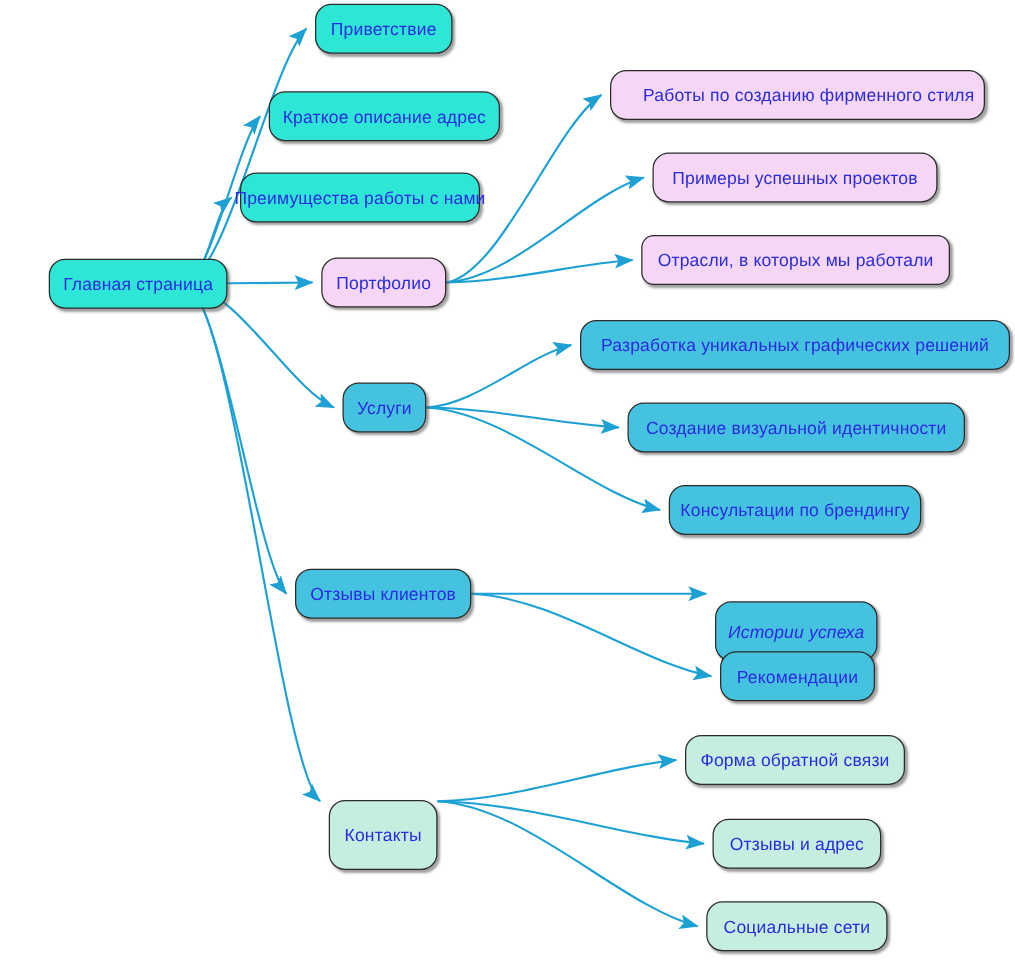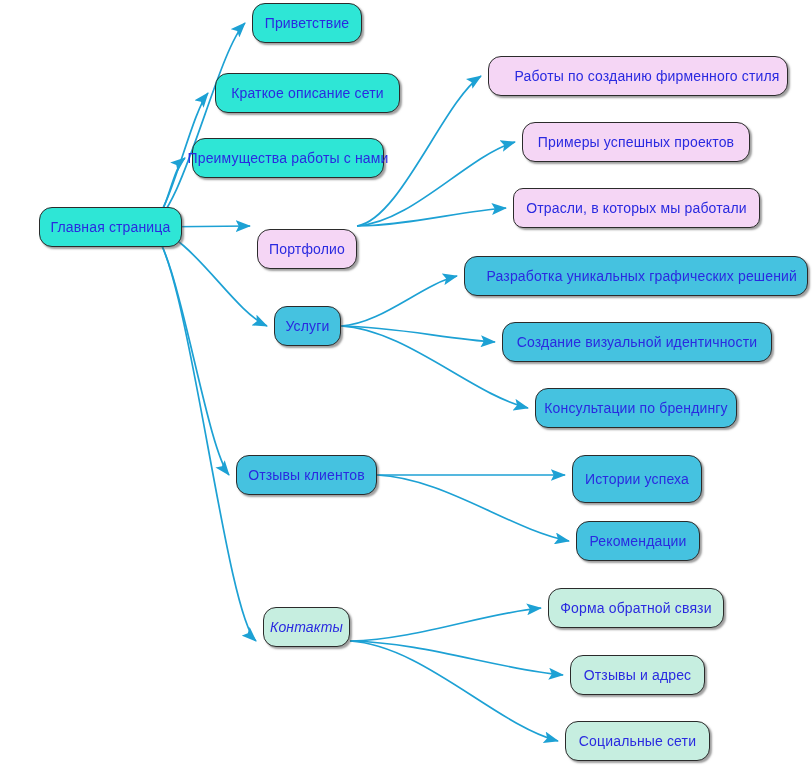--- a/index.html
+++ b/index.html
@@ -79,59 +79,59 @@
       </g>
   </svg>
   <div id="node-layer">
       <div class="node fill-turquoise" style="left: 5px; top: 207px; width: 143px; height: 40px; margin-left: 34px;">
         <span class="node-label">Главная страница</span>
       </div>
       <div class="node fill-turquoise" style="left: 252px; top: 3px; width: 110px; height: 40px;">
         <span class="node-label">Приветствие</span>
       </div>
       <div class="node fill-turquoise" style="left: 215px; top: 73px; width: 185px; height: 40px;">
-        <span class="node-label">Краткое описание сети</span>
+        <span class="node-label">Краткое описание адрес</span>
       </div>
       <div class="node fill-turquoise" style="left: 192px; top: 138px; width: 192px; height: 40px;">
         <span class="node-label">Преимущества работы с нами</span>
       </div>
-      <div class="node fill-pink" style="left: 257px; top: 206px; width: 100px; height: 40px; margin-top: 23px;">
+      <div class="node fill-pink" style="left: 257px; top: 206px; width: 100px; height: 40px;">
         <span class="node-label">Портфолио</span>
       </div>
       <div class="node fill-pink" style="left: 488px; top: 56px; width: 300px; height: 40px; padding-left: 18px;">
         <span class="node-label">Работы по созданию фирменного стиля</span>
       </div>
       <div class="node fill-pink" style="left: 522px; top: 122px; width: 228px; height: 40px;">
         <span class="node-label">Примеры успешных проектов</span>
       </div>
       <div class="node fill-pink" style="left: 513px; top: 188px; width: 247px; height: 40px; border-radius: 10px;">
         <span class="node-label">Отрасли, в которых мы работали</span>
       </div>
       <div class="node fill-blue" style="left: 274px; top: 306px; width: 67px; height: 40px;">
         <span class="node-label">Услуги</span>
       </div>
-      <div class="node fill-blue" style="left: 464px; top: 256px; width: 344px; height: 40px; justify-content: flex-end;">
+      <div class="node fill-blue" style="left: 464px; top: 256px; width: 344px; height: 40px;">
         <span class="node-label">Разработка уникальных графических решений</span>
       </div>
       <div class="node fill-blue" style="left: 502px; top: 322px; width: 270px; height: 40px;">
         <span class="node-label">Создание визуальной идентичности</span>
       </div>
       <div class="node fill-blue" style="left: 535px; top: 388px; width: 202px; height: 40px;">
         <span class="node-label">Консультации по брендингу</span>
       </div>
       <div class="node fill-blue" style="left: 236px; top: 455px; width: 141px; height: 40px;">
         <span class="node-label">Отзывы клиентов</span>
       </div>
-      <div class="node fill-blue" style="left: 572px; top: 455px; width: 130px; height: 48px;">
+      <div class="node fill-blue" style="left: 572px; top: 481px; width: 130px; height: 48px; font-style: italic;">
         <span class="node-label">Истории успеха</span>
       </div>
       <div class="node fill-blue" style="left: 576px; top: 521px; width: 124px; height: 40px;">
         <span class="node-label">Рекомендации</span>
       </div>
-      <div class="node fill-mint" style="left: 263px; top: 607px; width: 87px; height: 40px; font-style: italic;">
+      <div class="node fill-mint" style="left: 263px; top: 640px; width: 87px; height: 56px;">
         <span class="node-label">Контакты</span>
       </div>
       <div class="node fill-mint" style="left: 548px; top: 588px; width: 176px; height: 40px;">
         <span class="node-label">Форма обратной связи</span>
       </div>
       <div class="node fill-mint" style="left: 570px; top: 655px; width: 135px; height: 40px;">
         <span class="node-label">Отзывы и адрес</span>
       </div>
       <div class="node fill-mint" style="left: 565px; top: 721px; width: 145px; height: 40px;">
         <span class="node-label">Социальные сети</span>

